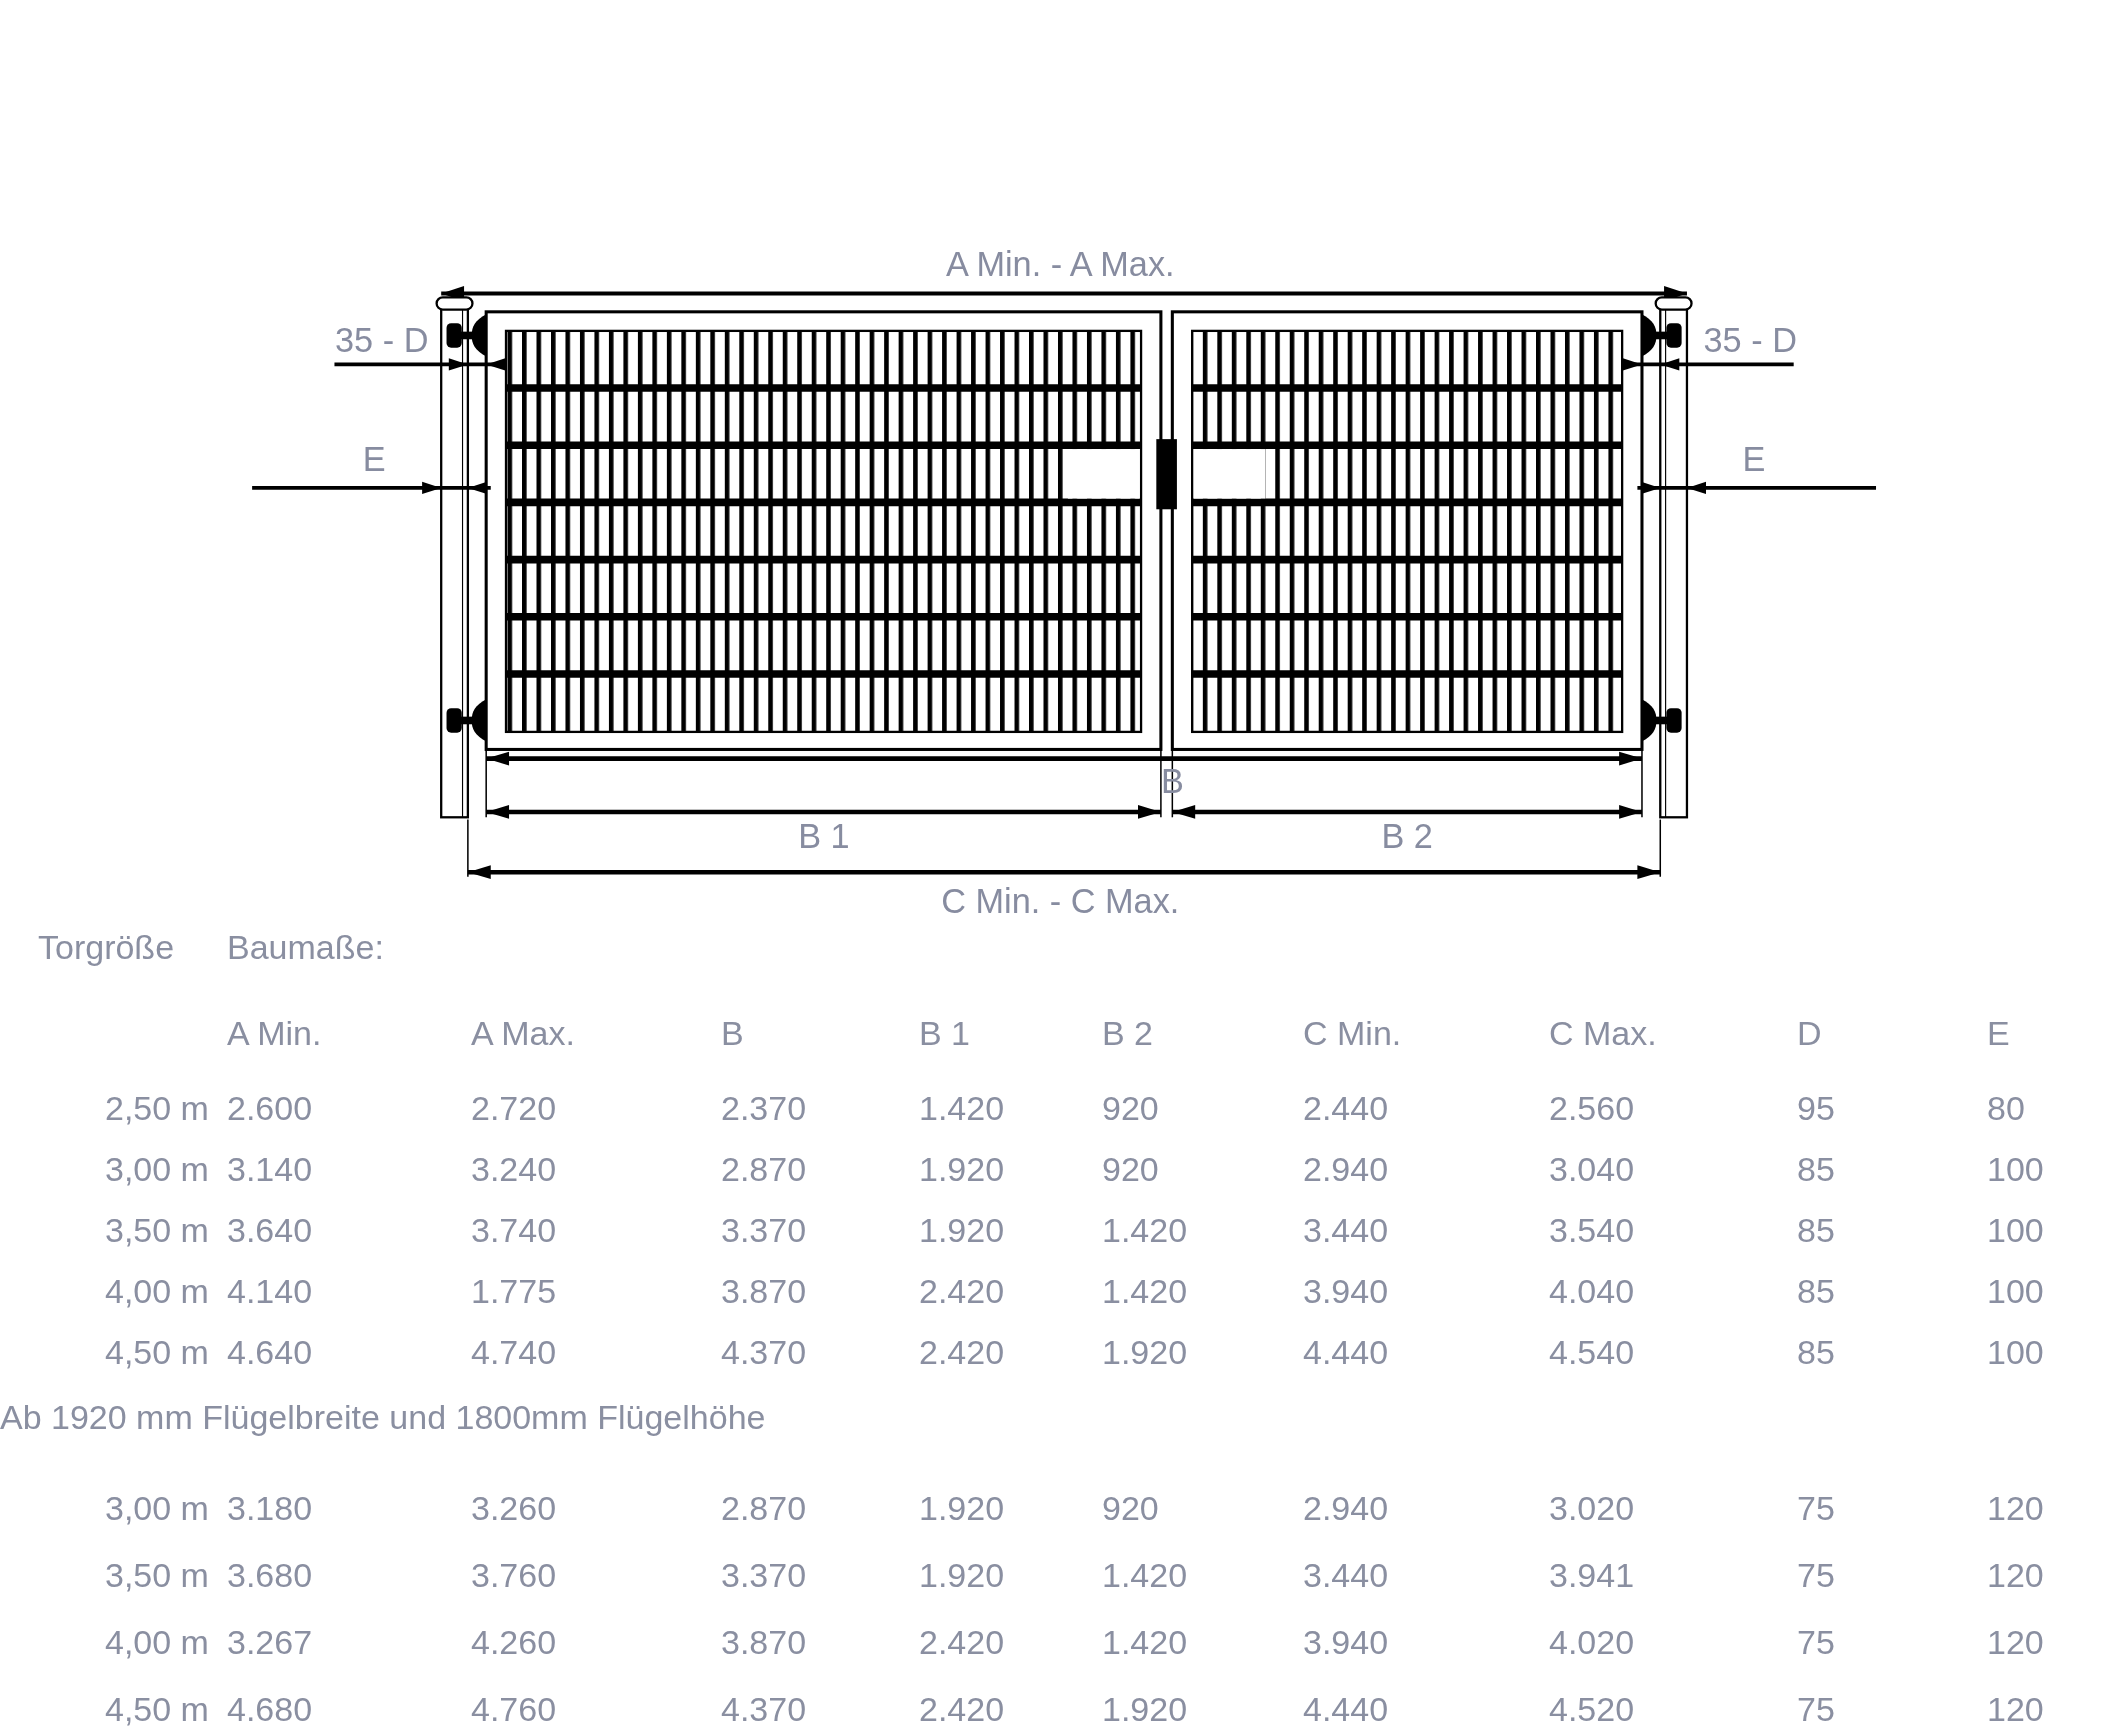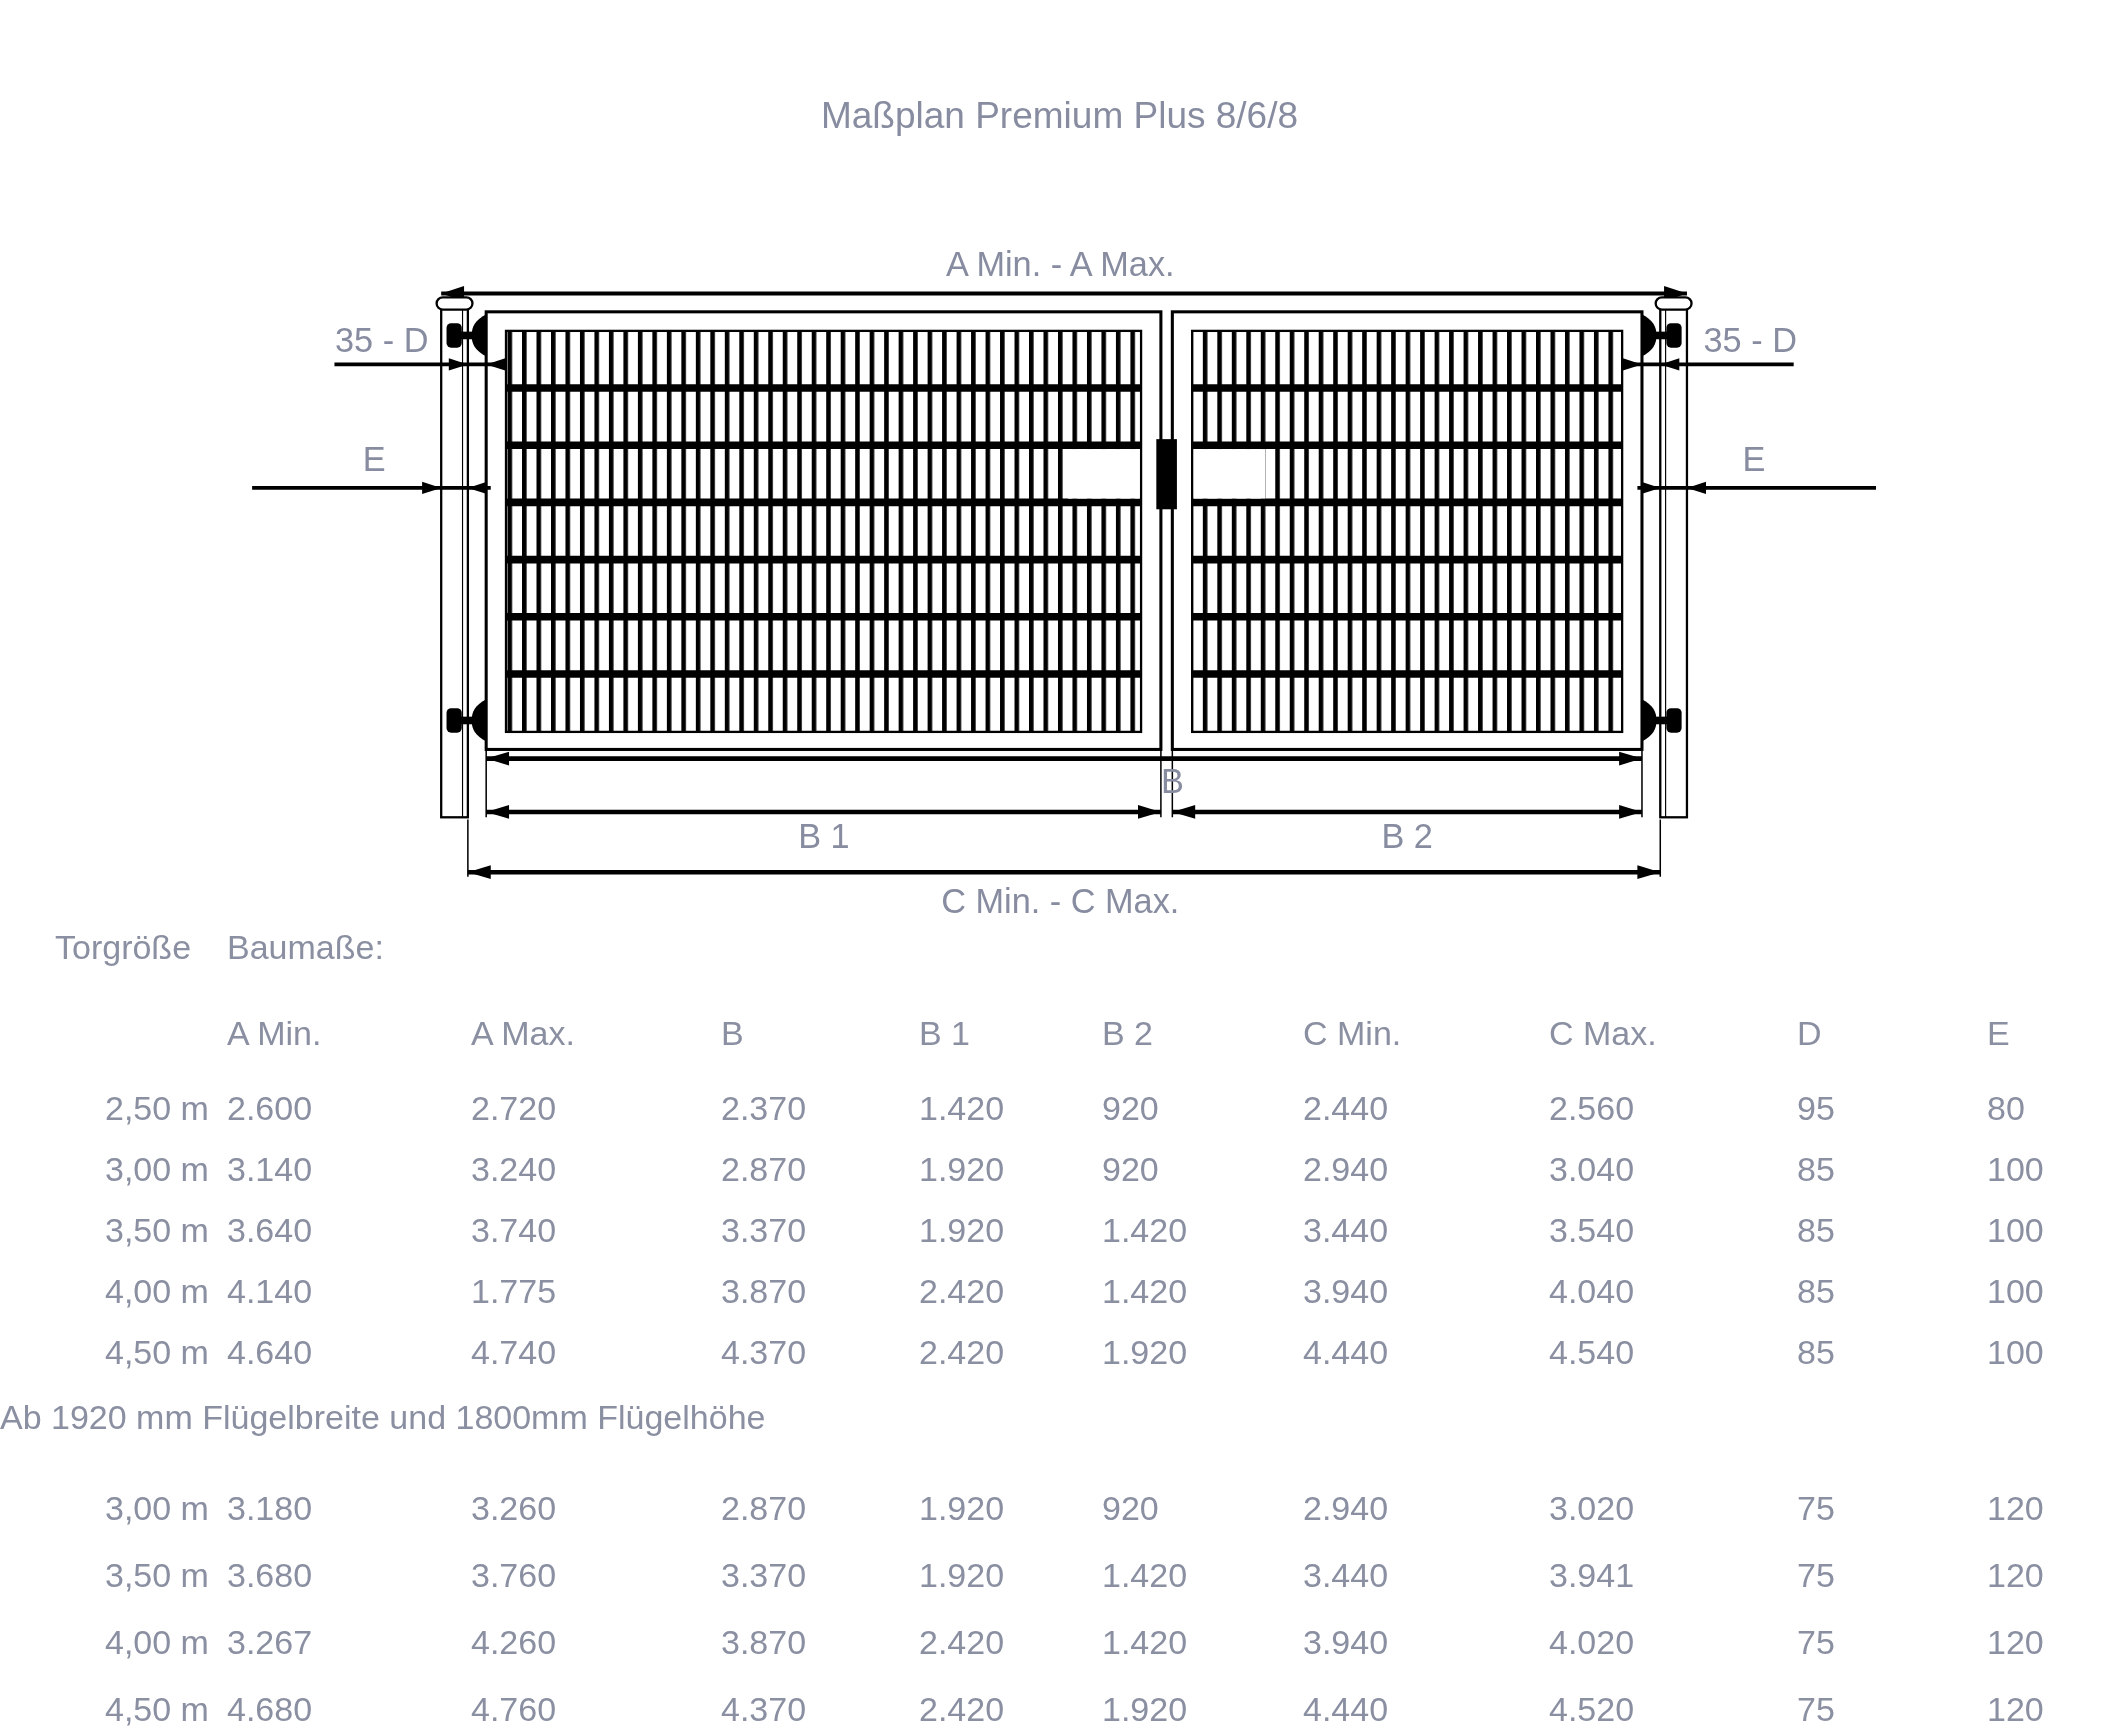--- a/index.html
+++ b/index.html
@@ -14,34 +14,33 @@
   svg{position:absolute;top:0;left:0;}
   svg text{font-family:"Liberation Sans",sans-serif;font-size:45px;fill:#878ca0;}
   .tbl{
     position:absolute;top:921px;left:0;width:2119px;
     font-size:34px;color:#8a8fa1;
   }
   .trow{display:grid;grid-template-columns:227px 244px 250px 198px 183px 201px 246px 248px 190px 1fr;align-items:center;}
   .c{white-space:nowrap;}
   .c0{padding-left:105px;}
   .h1{height:53px;}
-  .h1 .c0{padding-left:55px;}
+  .h1 .c0{padding-left:38px;}
   .h2{height:47px;margin-top:36px;}
   .sp1{height:21.4px;}
   .sp2{height:23px;}
   .dr{height:61px;}
   .s2 .dr{height:67px;}
   .noter{height:69px;}
   .note{grid-column:1 / -1;}
 </style>
 </head>
 <body>
 
 <div class="title">
-  <div>Maßplan Premium Plus 8/6/8</div>
 </div>
 
 <svg width="2119" height="953" viewBox="0 0 2778 1250">
   <defs>
     <pattern id="bars" width="19" height="20" patternUnits="userSpaceOnUse">
       <rect width="19" height="20" fill="#ffffff"></rect>
       <rect width="6" height="20" fill="#000000"></rect>
     </pattern>
   </defs>
 

